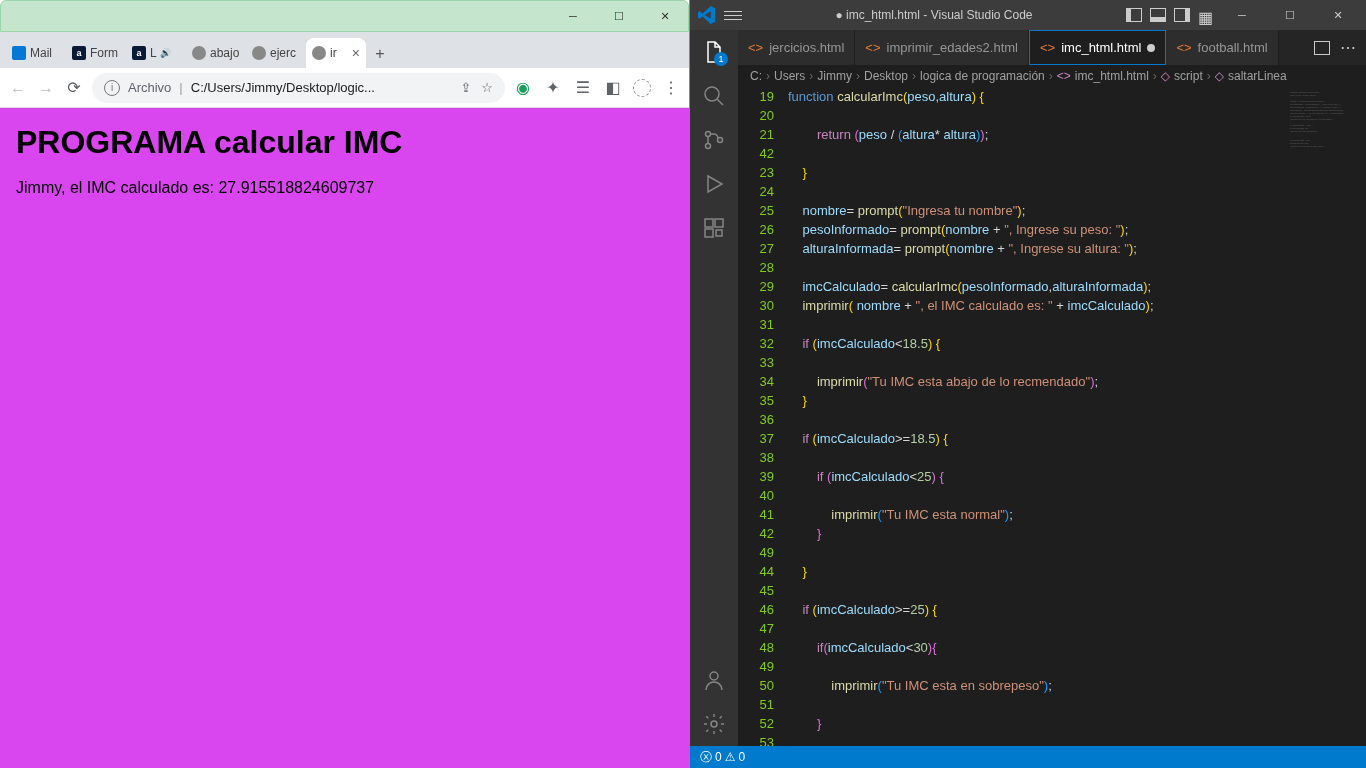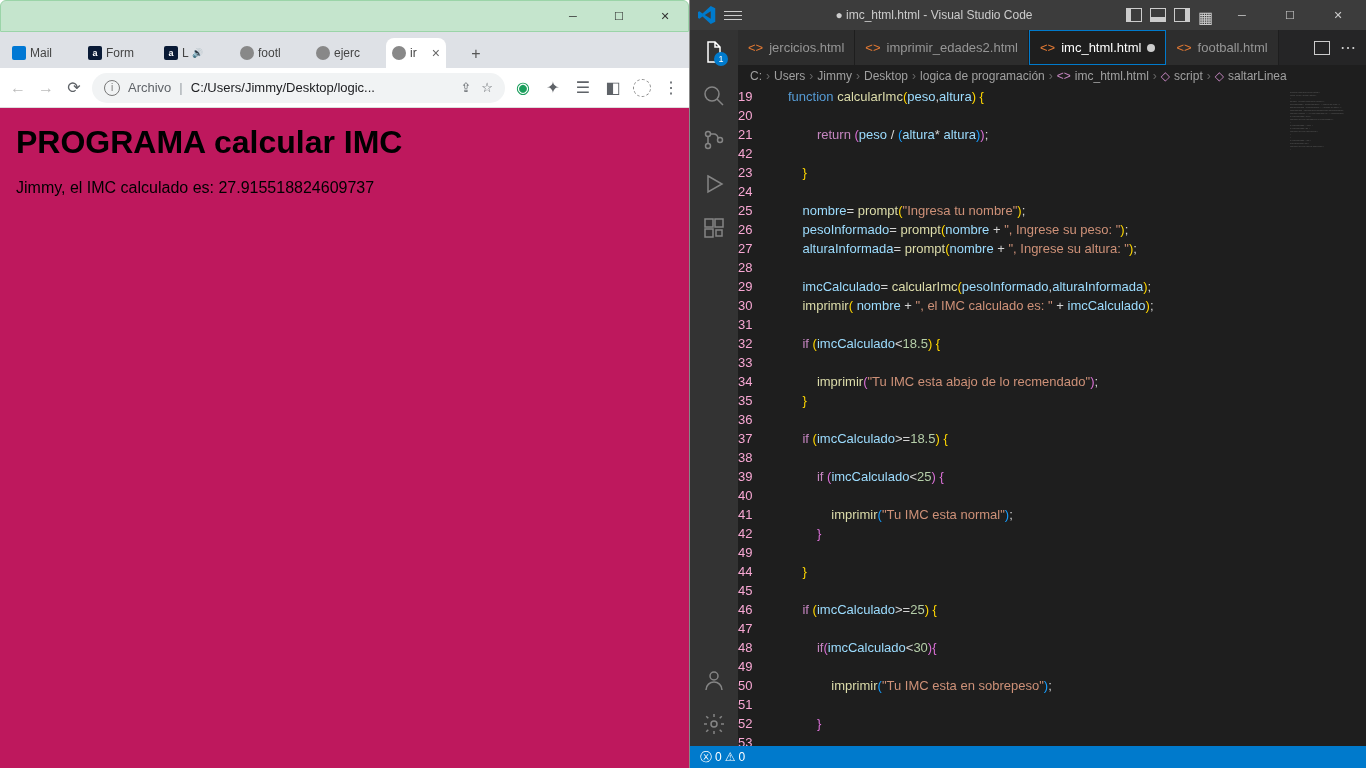--- a/index.html
+++ b/index.html
@@ -1,36 +1,36 @@
 <!DOCTYPE html>
 <html><head>
 <meta charset="utf-8">
 <style>
 *{box-sizing:border-box;margin:0;padding:0;font-family:"Segoe UI",Arial,sans-serif}
 body{width:1366px;height:768px;overflow:hidden;display:flex;background:#000}
 
 .chrome{width:690px;height:768px;background:#fff;display:flex;flex-direction:column;border-right:1px solid #888}
 .chrome-titlebar{height:32px;background:#c5e5cd;display:flex;align-items:center;justify-content:flex-end;border:1px solid #9bd4a8;border-radius:6px 6px 0 0}
 .win-btn{width:46px;height:32px;display:flex;align-items:center;justify-content:center;font-size:11px;color:#333}
-.chrome-tabs{height:36px;background:#dee1e6;display:flex;align-items:flex-end;padding:0 6px;gap:16px}
+.chrome-tabs{height:36px;background:#dee1e6;display:flex;align-items:flex-end;padding:0 6px;gap:0}
 .chrome-tab{height:30px;min-width:60px;max-width:70px;background:#dee1e6;border-radius:8px 8px 0 0;display:flex;align-items:center;padding:0 6px;font-size:12px;color:#444;gap:4px;overflow:hidden;white-space:nowrap}
 .chrome-tab.active{background:#fff}
 .chrome-tab .favicon{width:14px;height:14px;background:#777;border-radius:2px;flex-shrink:0}
 .chrome-tab .favicon.outlook{background:#0078d4}
 .chrome-tab .favicon.alura{background:#091a36;color:#fff;display:flex;align-items:center;justify-content:center;font-size:9px;font-weight:bold}
 .chrome-tab .favicon.globe{background:#888;border-radius:50%}
 .chrome-tab .tab-close{margin-left:auto;font-size:14px;color:#666}
 .new-tab{width:28px;height:28px;display:flex;align-items:center;justify-content:center;font-size:16px;color:#555}
 .chrome-toolbar{height:40px;background:#fff;border-bottom:1px solid #ddd;display:flex;align-items:center;padding:0 8px;gap:8px}
 .nav-icon{width:20px;height:20px;display:flex;align-items:center;justify-content:center;color:#5f6368;font-size:16px}
 .nav-icon.disabled{color:#bbb}
 .omnibox{flex:1;height:30px;background:#f1f3f4;border-radius:15px;display:flex;align-items:center;padding:0 12px;font-size:13px;color:#202124;gap:8px}
 .omnibox .info-icon{width:16px;height:16px;border:1px solid #777;border-radius:50%;display:flex;align-items:center;justify-content:center;font-size:10px;color:#777}
 .chrome-actions{display:flex;gap:10px;align-items:center}
-.chrome-content{flex:1;padding:16px;background:#be185d;font-family:"Times New Roman",serif;color:#000}
+.chrome-content{flex:1;padding:16px;background:#d946ef;font-family:"Times New Roman",serif;color:#000}
 .chrome-content h1{font-size:32px;font-weight:bold;margin-bottom:18px}
 .chrome-content p{font-size:16px;margin-bottom:24px}
 
 .vscode{width:676px;height:768px;background:#1e1e1e;display:flex;flex-direction:column;color:#ccc}
 .vsc-titlebar{height:30px;background:#3c3c3c;display:flex;align-items:center;padding:0 8px;gap:8px}
 .vsc-logo{width:18px;height:18px;color:#007acc}
 .menu-icon{width:18px;display:flex;flex-direction:column;gap:3px}
 .menu-icon span{height:1px;background:#ccc}
 .vsc-title{flex:1;text-align:center;font-size:12px;color:#ccc}
 .vsc-title-icons{display:flex;gap:8px;align-items:center}
@@ -47,21 +47,21 @@
 .ed-tab{padding:0 10px;display:flex;align-items:center;gap:6px;font-size:13px;color:#969696;border-right:1px solid #1e1e1e;background:#2d2d2d}
 .ed-tab.active{background:#1e1e1e;color:#fff;border-top:1px solid #007acc}
 .ed-tab.modified{border:1px solid #007acc}
 .ed-tab .file-icon{color:#e37933;font-size:13px}
 .dot{width:8px;height:8px;background:#ccc;border-radius:50%}
 .ed-actions{margin-left:auto;display:flex;align-items:center;gap:10px;padding:0 10px;color:#ccc}
 .breadcrumbs{height:22px;background:#1e1e1e;display:flex;align-items:center;padding:0 12px;font-size:12px;color:#a0a0a0;gap:4px;white-space:nowrap;overflow:hidden}
 .breadcrumbs .sep{color:#666}
 .breadcrumbs .bc-icon{color:#c586c0}
 .editor{flex:1;display:flex;background:#1e1e1e;font-family:Consolas,monospace;font-size:13px;overflow:hidden;position:relative}
-.gutter{width:50px;text-align:left;padding-right:14px;color:#f9a8d4;user-select:none}
+.gutter{width:50px;text-align:right;padding-right:14px;color:#84cc16;user-select:none}
 .gutter div{height:19px;line-height:19px}
 .code{flex:1;color:#d4d4d4;white-space:pre;line-height:19px;position:relative}
 .code-line{height:19px}
 .kw{color:#569cd6}
 .fn{color:#dcdcaa}
 .var{color:#9cdcfe}
 .str{color:#ce9178}
 .num{color:#b5cea8}
 .pn{color:#d4d4d4}
 .ctrl{color:#c586c0}
@@ -92,21 +92,21 @@
         <span class="favicon alura">a</span>
         <span>Form</span>
       </div>
       <div class="chrome-tab">
         <span class="favicon alura">a</span>
         <span>L</span>
         <span style="font-size: 9px;">🔊</span>
       </div>
       <div class="chrome-tab">
         <span class="favicon globe"></span>
-        <span>footl</span>
+        <span>abajo</span>
       </div>
       <div class="chrome-tab">
         <span class="favicon globe"></span>
         <span>ejerc</span>
       </div>
       <div class="chrome-tab active">
         <span class="favicon globe"></span>
         <span>ir</span>
         <span class="tab-close">×</span>
       </div>

